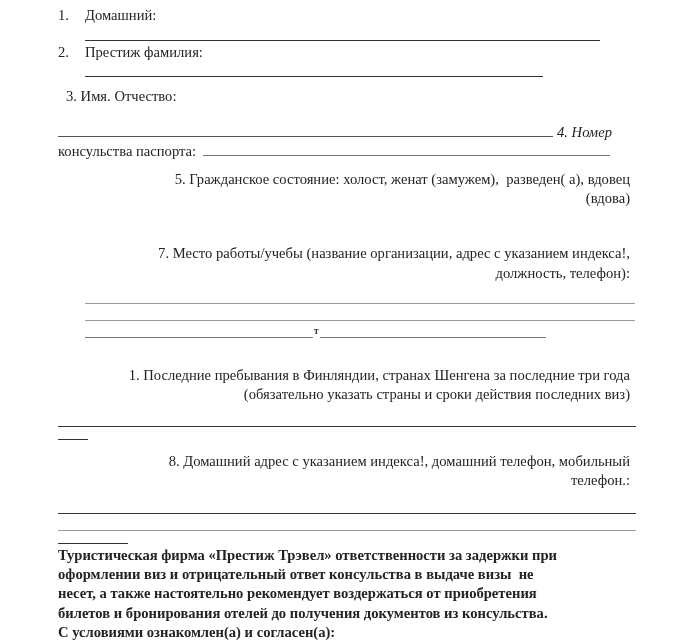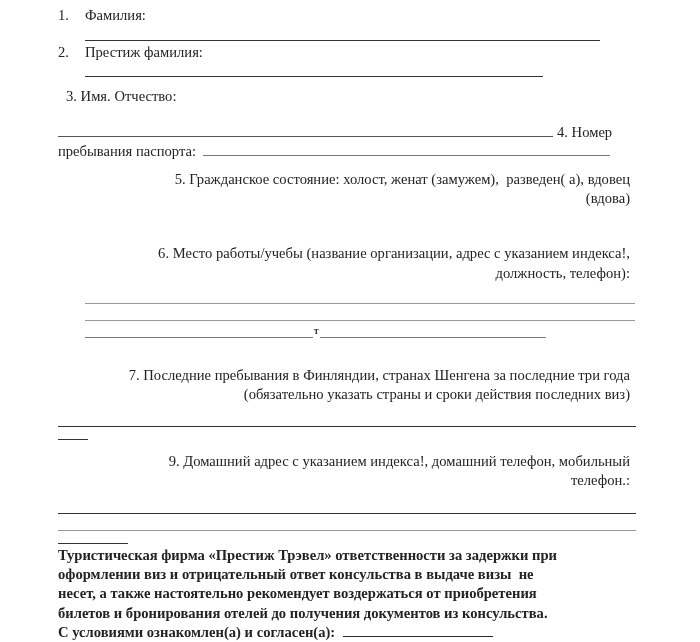--- a/index.html
+++ b/index.html
@@ -71,21 +71,21 @@
     display: flex;
     align-items: baseline;
     font-size: 14.6px;
     line-height: 19.6px;
   }
   .inline-rule-row .flexrule {
     flex: 0 0 auto;
     height: 13px;
     border-bottom: 1px solid #555;
   }
-  .inline-rule-row .tail { padding-left: 4px; white-space: pre; }
+  .inline-rule-row .tail { padding-left: 4px; white-space: pre; font-style: italic; }
   .inline-rule-row .lead { white-space: pre; }
 
   
   .indented { margin-left: 27px; }
 
   
   .split-rule {
     display: flex;
     align-items: flex-end;
     margin-left: 27px;
@@ -112,21 +112,21 @@
     font-size: 14.6px;
     line-height: 19.4px;
     font-weight: bold;
     margin: 0;
     white-space: pre-wrap;
   }
 
   
   .agree-row {
     display: flex;
-    align-items: flex-start;
+    align-items: flex-end;
     font-weight: bold;
     font-size: 14.6px;
     line-height: 19.4px;
   }
   .agree-row .label { white-space: pre; }
   .agree-row .blank {
     height: 13px;
     border-bottom: 1.6px solid #2a2a2a;
   }
   .blank-sig { width: 150px; margin-left: 8px; }
@@ -135,21 +135,21 @@
   .date-row .sp { white-space: pre; }
 </style>
 </head>
 <body>
 
 <div class="page">
   <div class="doc">
 
     <div class="numrow">
       <span class="num">1.</span>
-      <span class="txt">Фамилия:</span>
+      <span class="txt">Домашний:</span>
     </div>
     <div class="gap14"></div>
     <div class="rule dark" style="margin-left:27px; width:515px;"></div>
 
     <div class="gap2"></div>
     <div class="numrow">
       <span class="num">2.</span>
       <span class="txt">Престиж фамилия:</span>
     </div>
     <div class="gap14"></div>
@@ -157,53 +157,53 @@
 
     <div class="gap2"></div>
     <div class="para">3. Имя. Отчество:</div>
 
     <div class="gap8"></div>
     <div class="inline-rule-row">
       <span class="flexrule" style="width:495px;"></span>
       <span class="tail">4. Номер</span>
     </div>
     <div class="inline-rule-row">
-      <span class="lead">пребывания паспорта:</span>
+      <span class="lead">консульства паспорта:</span>
       <span class="flexrule" style="width:407px; margin-left:7px; border-bottom-color:#777;"></span>
     </div>
 
     <div class="para tight">5. Гражданское состояние: холост, женат (замужем),  разведен( а), вдовец
 (вдова)</div>
 
     <div class="gap20"></div>
-    <div class="para tight">6. Место работы/учебы (название организации, адрес с указанием индекса!,
+    <div class="para tight">7. Место работы/учебы (название организации, адрес с указанием индекса!,
 должность, телефон):</div>
 
     <div class="gap12"></div>
     <div class="rule light indented" style="width:550px;"></div>
     <div class="gap16"></div>
     <div class="rule light indented" style="width:550px;"></div>
     <div class="gap4"></div>
     <div class="split-rule">
       <span class="seg-a"></span>
       <span class="tee">т</span>
       <span class="seg-b"></span>
     </div>
 
     <div class="gap20"></div>
-    <div class="para tight">7. Последние пребывания в Финляндии, странах Шенгена за последние три года
+    <div class="para tight">1. Последние пребывания в Финляндии, странах Шенгена за последние три года
 (обязательно указать страны и сроки действия последних виз)</div>
 
     <div class="gap14"></div>
     <div class="rule dark" style="width:578px;"></div>
     <div class="gap12"></div>
     <div class="rule dark" style="width:30px;"></div>
 
     <div class="gap4"></div>
-    <div class="para tight">9. Домашний адрес с указанием индекса!, домашний телефон, мобильный
+    <div class="para tight">8. Домашний адрес с указанием индекса!, домашний телефон, мобильный
 телефон.:</div>
 
     <div class="gap14"></div>
     <div class="rule dark" style="width:578px;"></div>
     <div class="gap16"></div>
     <div class="rule light" style="width:578px;"></div>
     <div class="gap12"></div>
     <div class="rule dark" style="width:70px;"></div>
 
     <div class="gap2"></div>

